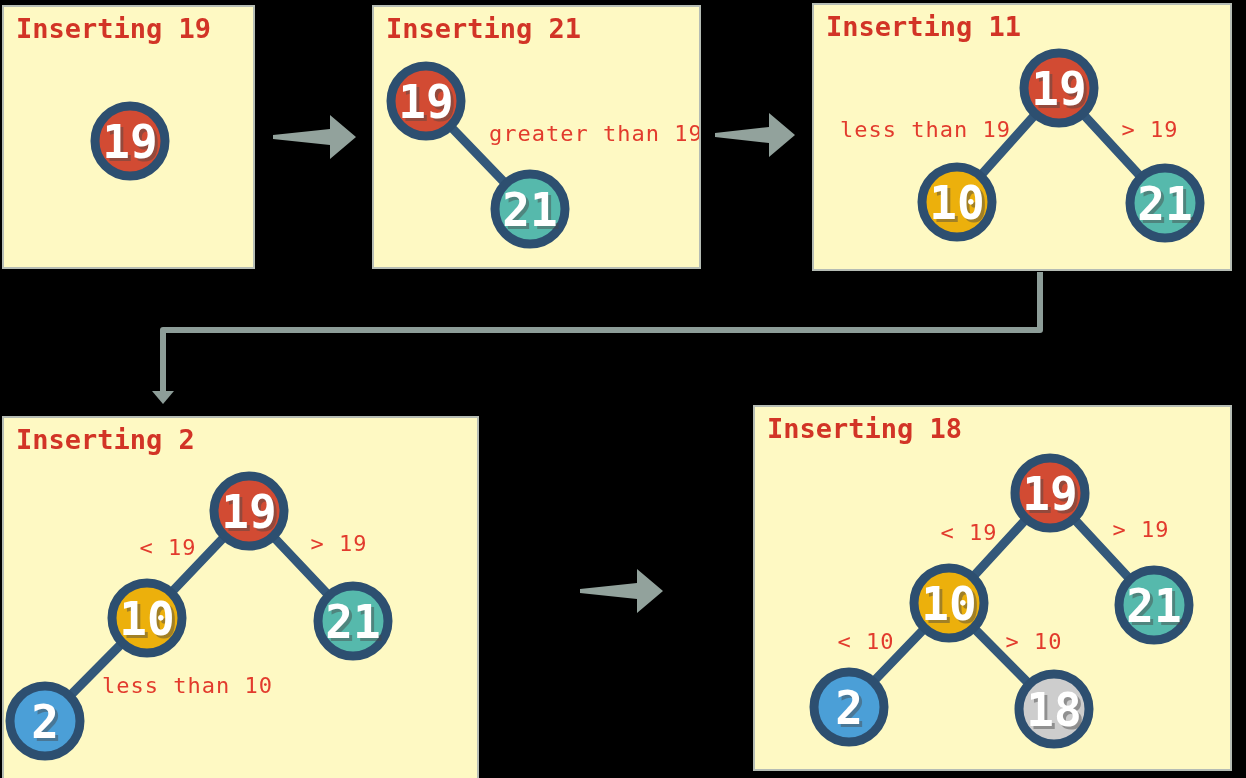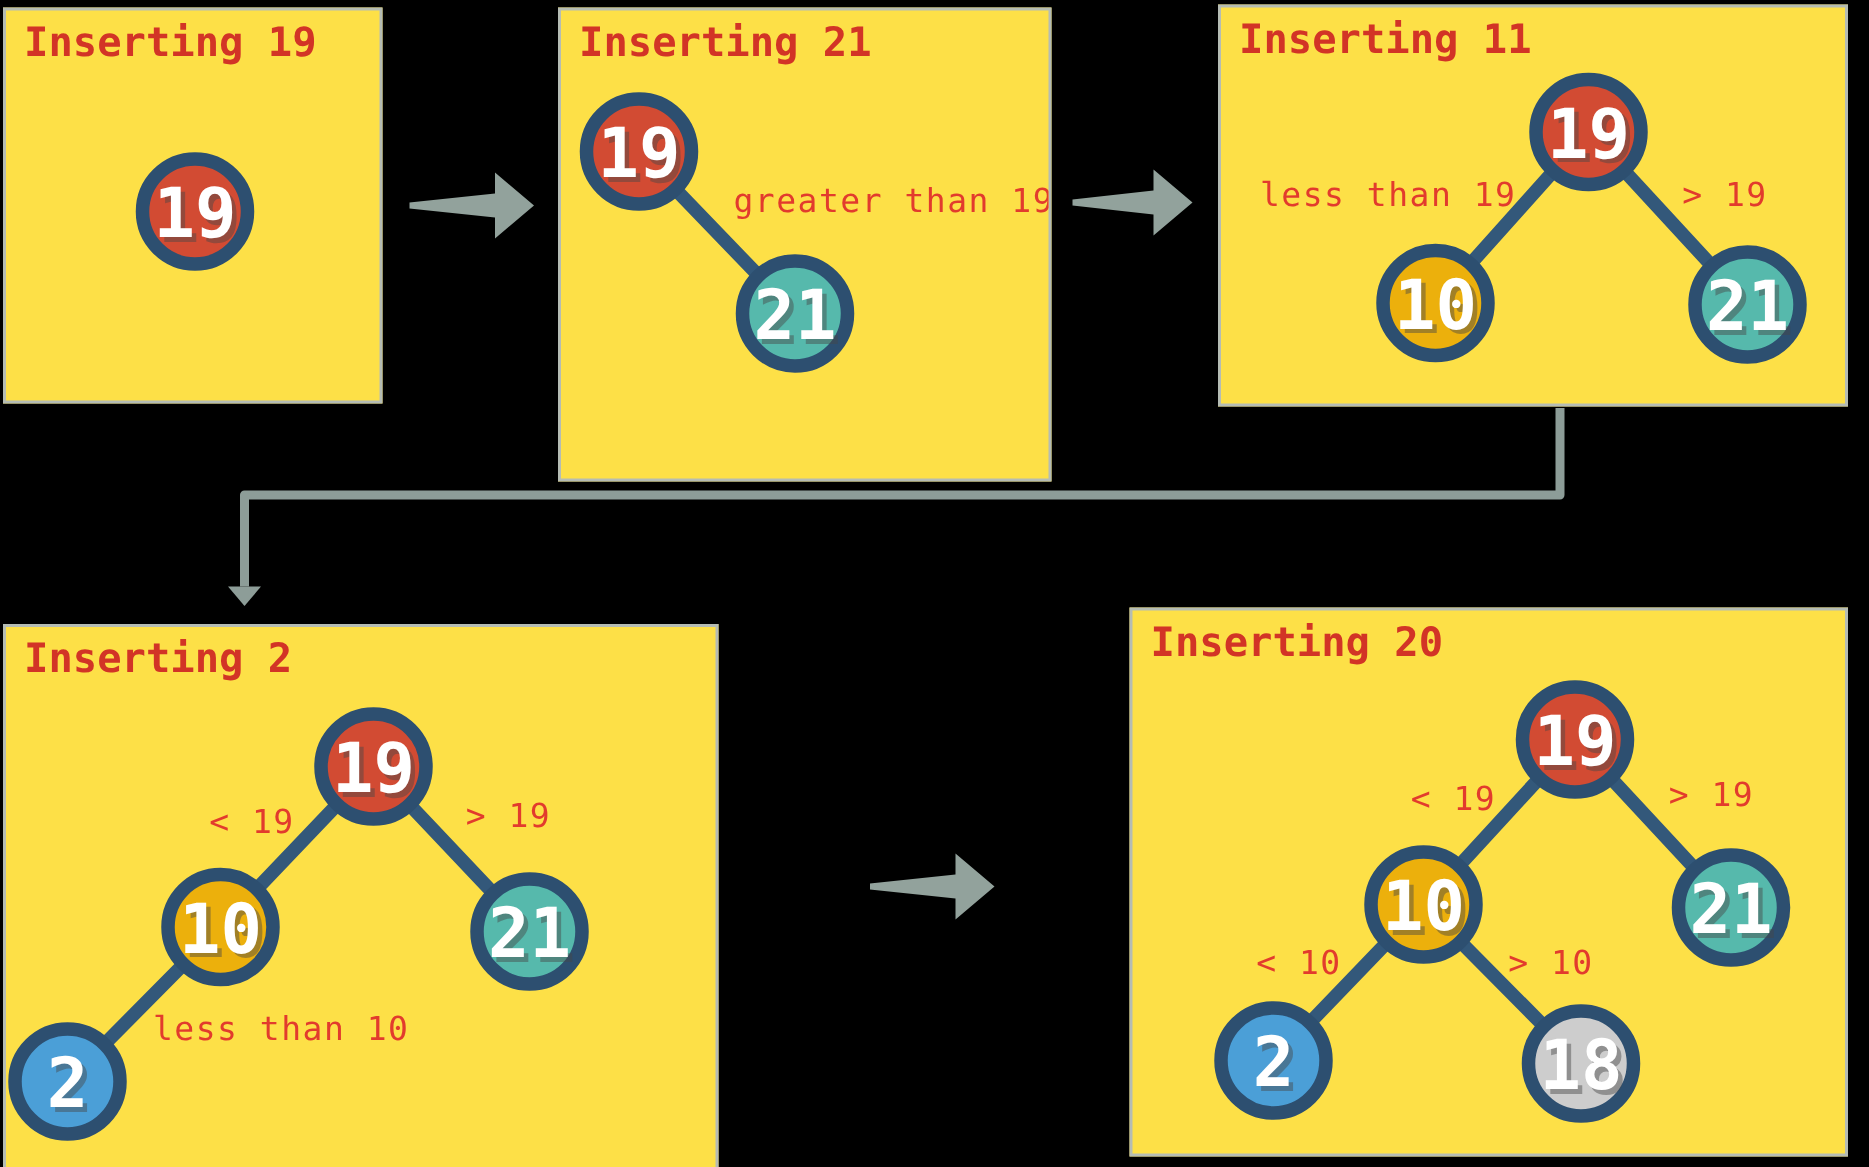--- a/index.html
+++ b/index.html
@@ -1,18 +1,18 @@
 <!DOCTYPE html>
 <html><head>
 <meta charset="utf-8">
 <style>
   html,body{margin:0;padding:0;background:#000;}
   .canvas{position:relative;width:1246px;height:778px;background:#000;overflow:hidden;
           font-family:"DejaVu Sans Mono",monospace;}
-  .panel{position:absolute;background:#fde047;border:2px solid #b5bcb4;box-sizing:border-box;}
+  .panel{position:absolute;background:#fef9c3;border:2px solid #b5bcb4;box-sizing:border-box;}
   .panel-title{position:absolute;top:6px;left:12px;margin:0;
                font:bold 27px/1.2 "DejaVu Sans Mono",monospace;color:#d23426;white-space:nowrap;}
   svg.tree{position:absolute;left:0;top:0;}
   #connector-layer{position:absolute;left:0;top:0;pointer-events:none;}
   .edge-label{font:400 22px "DejaVu Sans Mono",monospace;letter-spacing:1px;}
   .node-num{font:bold 46px "DejaVu Sans Mono",monospace;}
 </style>
 </head>
 <body>
 
@@ -29,21 +29,21 @@
     <h2 class="panel-title">Inserting 19</h2>
     <svg class="tree" width="249" height="260" viewBox="0 0 249 260">
         <g>
           <circle cx="126" cy="134" r="35" fill="#d24b33" stroke="#2d4f70" stroke-width="9"></circle>
           <text x="129" y="138" fill="rgba(70,70,70,0.45)" text-anchor="middle" dominant-baseline="central" class="node-num">19</text>
           <text x="126" y="135" fill="#ffffff" text-anchor="middle" dominant-baseline="central" class="node-num">19</text>
         </g>
       </svg>
   </section>
 
-  <section class="panel" id="panel-1" style="left: 372px; top: 5px; width: 329px; height: 316px; padding-left: 36px;">
+  <section class="panel" id="panel-1" style="left: 372px; top: 5px; width: 329px; height: 264px; padding-left: 36px;">
     <h2 class="panel-title">Inserting 21</h2>
     <svg class="tree" width="325" height="260" viewBox="0 0 325 260">
         <line x1="52" y1="94" x2="156" y2="202" stroke="#33587a" stroke-width="9" stroke-linecap="round"></line>
         <text x="115" y="134" fill="#e23b2d" text-anchor="start" class="edge-label">greater than 19</text>
         <g>
           <circle cx="52" cy="94" r="35" fill="#d24b33" stroke="#2d4f70" stroke-width="9"></circle>
           <text x="55" y="98" fill="rgba(70,70,70,0.45)" text-anchor="middle" dominant-baseline="central" class="node-num">19</text>
           <text x="52" y="95" fill="#ffffff" text-anchor="middle" dominant-baseline="central" class="node-num">19</text>
         </g>
         <g>
@@ -105,21 +105,21 @@
         </g>
         <g>
           <circle cx="41" cy="303" r="35" fill="#4b9fd7" stroke="#2d4f70" stroke-width="9"></circle>
           <text x="44" y="307" fill="rgba(70,70,70,0.45)" text-anchor="middle" dominant-baseline="central" class="node-num">2</text>
           <text x="41" y="304" fill="#ffffff" text-anchor="middle" dominant-baseline="central" class="node-num">2</text>
         </g>
       </svg>
   </section>
 
   <section class="panel" id="panel-4" style="left: 753px; top: 405px; width: 479px; height: 366px;">
-    <h2 class="panel-title">Inserting 20</h2>
+    <h2 class="panel-title">Inserting 18</h2>
     <svg class="tree" width="475" height="362" viewBox="0 0 475 362">
         <line x1="295" y1="86" x2="194" y2="196" stroke="#33587a" stroke-width="9" stroke-linecap="round"></line>
         <line x1="295" y1="86" x2="399" y2="198" stroke="#33587a" stroke-width="9" stroke-linecap="round"></line>
         <line x1="194" y1="196" x2="94" y2="300" stroke="#33587a" stroke-width="9" stroke-linecap="round"></line>
         <line x1="194" y1="196" x2="299" y2="302" stroke="#33587a" stroke-width="9" stroke-linecap="round"></line>
         <text x="214" y="133" fill="#e23b2d" text-anchor="middle" class="edge-label">&lt; 19</text>
         <text x="386" y="130" fill="#e23b2d" text-anchor="middle" class="edge-label">&gt; 19</text>
         <text x="111" y="242" fill="#e23b2d" text-anchor="middle" class="edge-label">&lt; 10</text>
         <text x="279" y="242" fill="#e23b2d" text-anchor="middle" class="edge-label">&gt; 10</text>
         <g>

